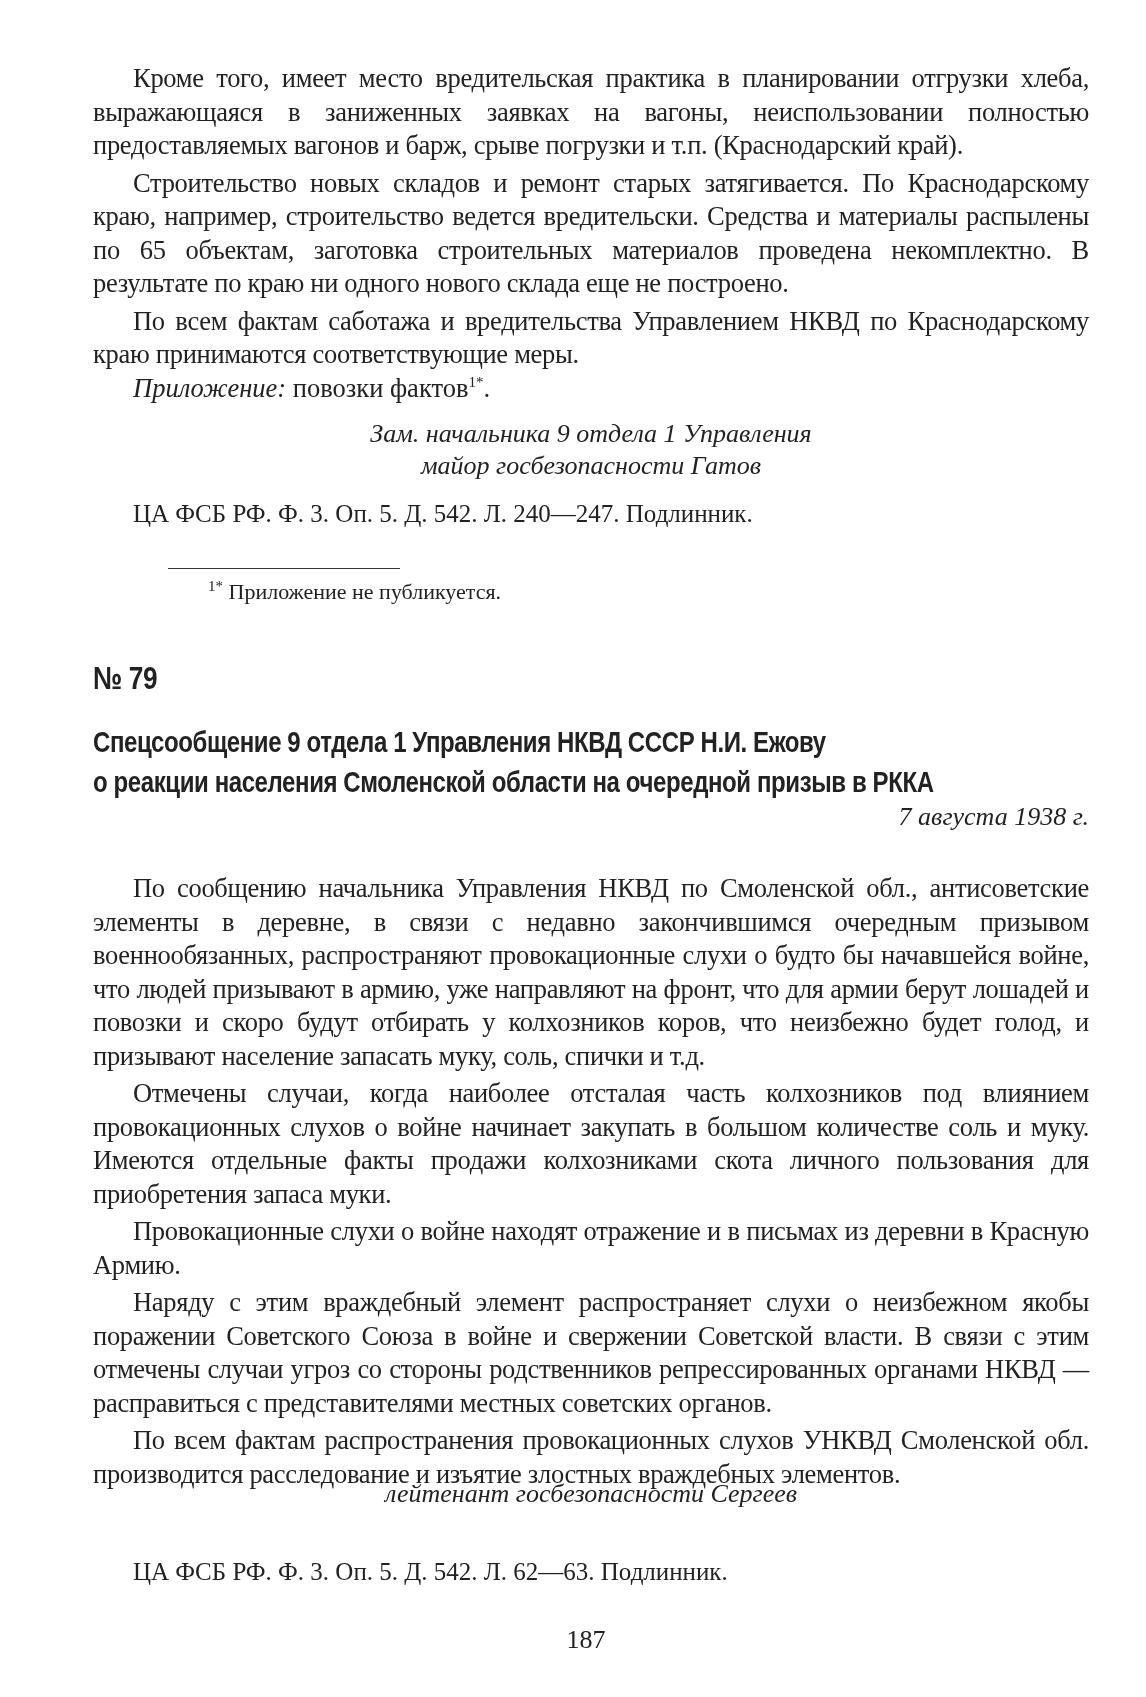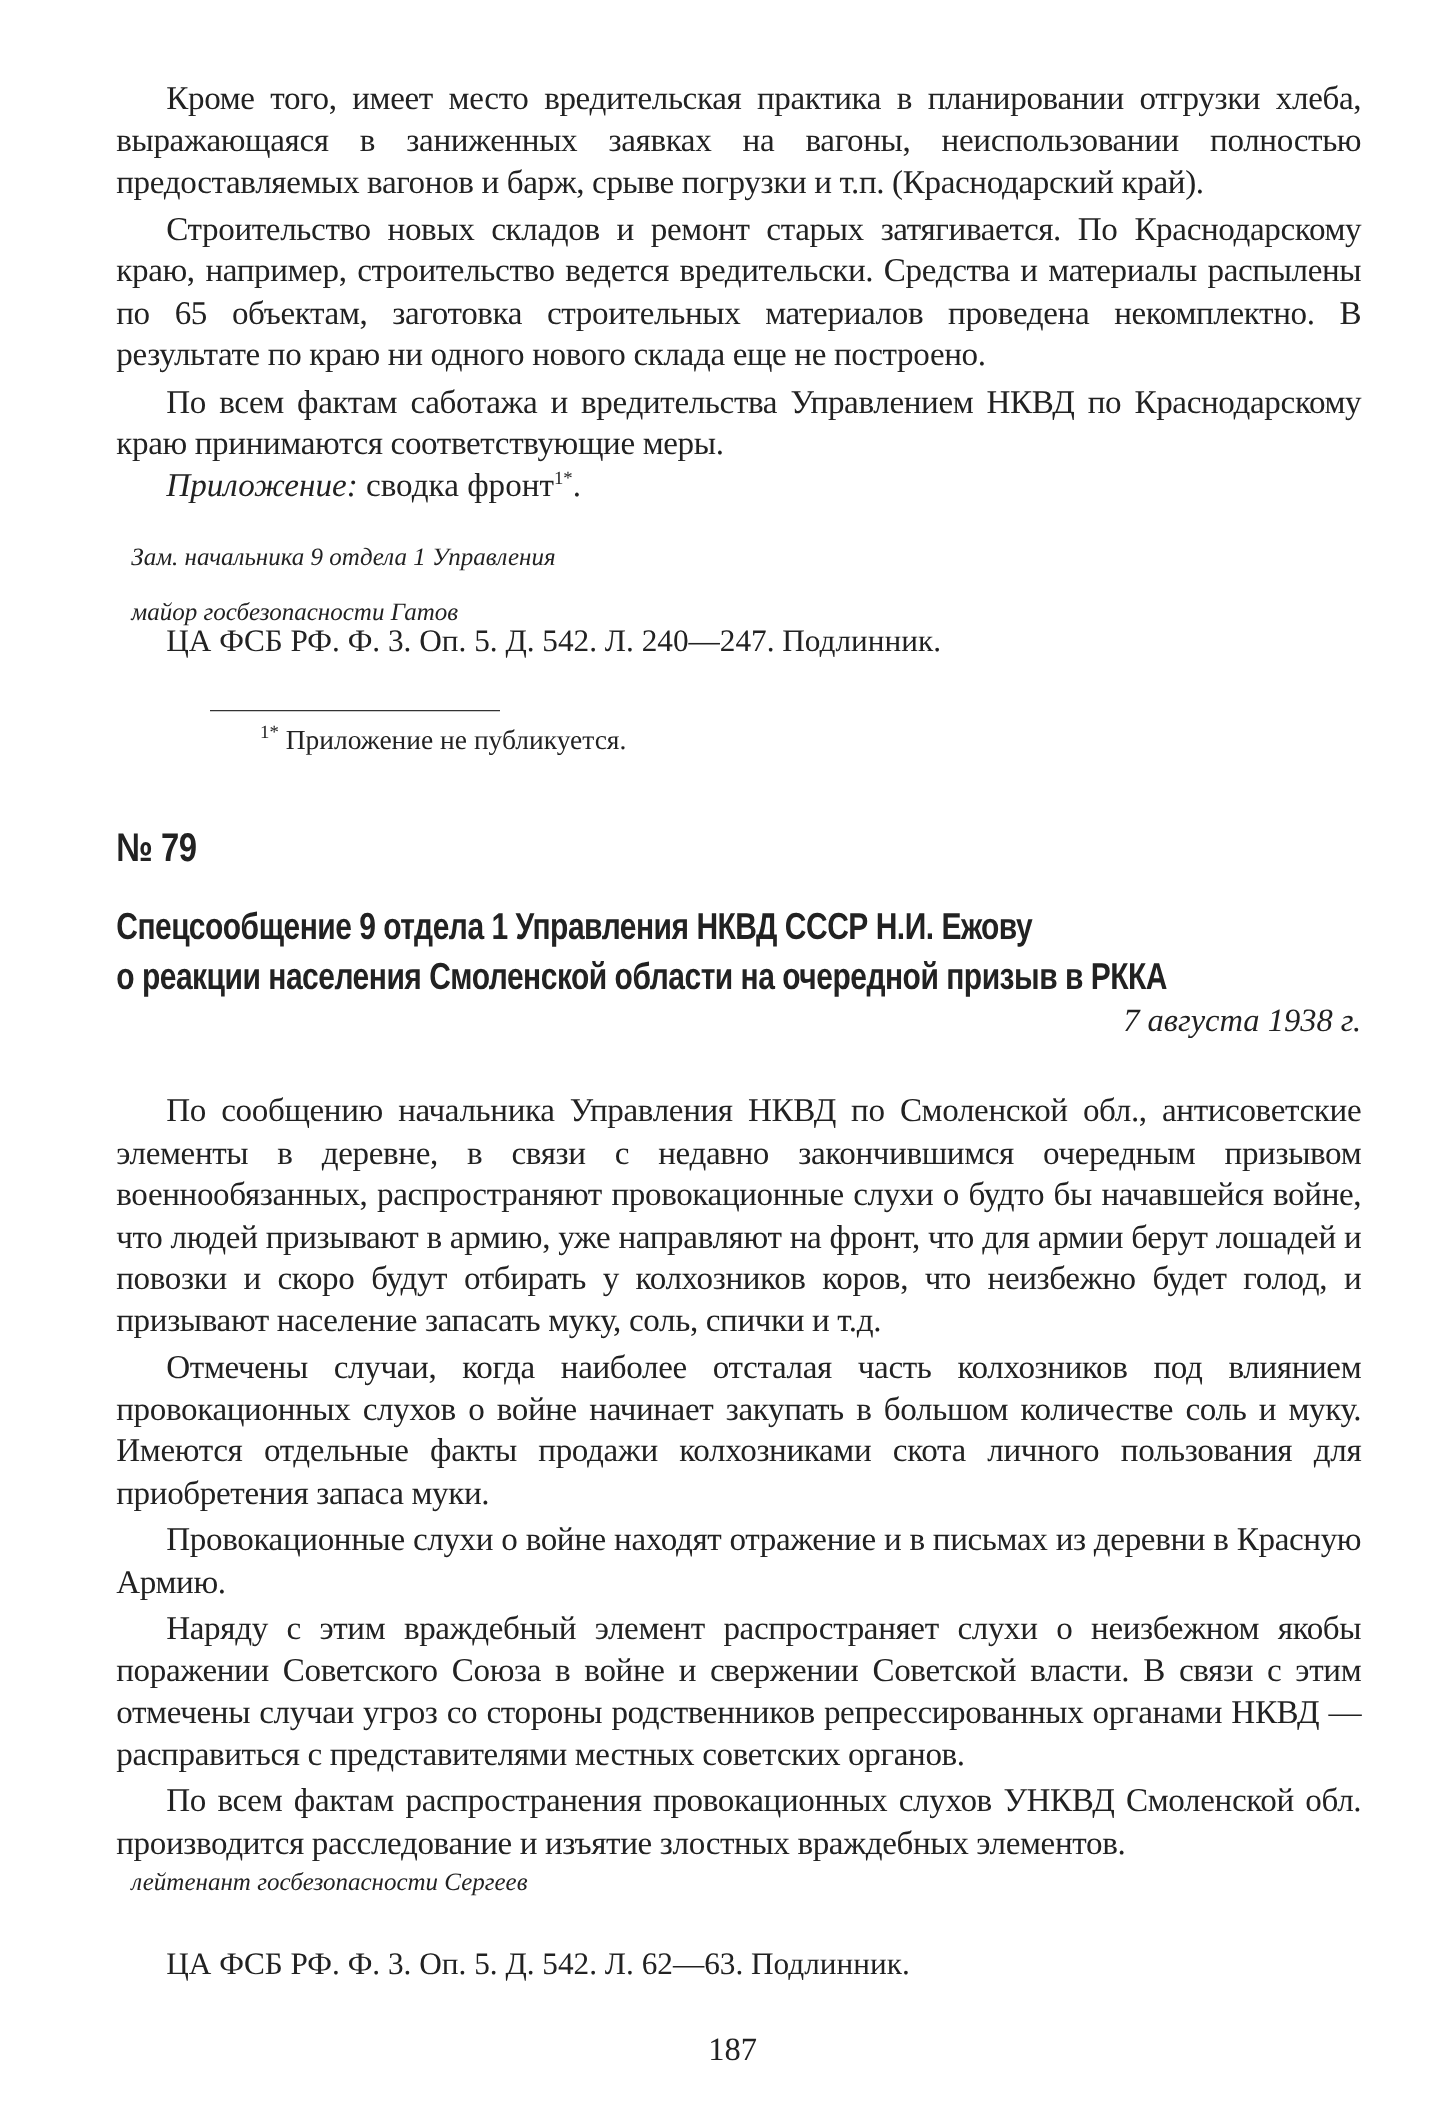--- a/index.html
+++ b/index.html
@@ -3,21 +3,21 @@
 <meta charset="utf-8">
 <style>
   html, body { margin: 0; padding: 0; background: #ffffff; }
   body { width: 1146px; height: 1697px; position: relative; overflow: hidden; color: #222; font-family: "Liberation Serif", "DejaVu Serif", serif; }
   .page { position: absolute; left: 13px; top: 0; width: 1146px; height: 1631px; }
   .col { position: absolute; left: 80px; width: 996px; }
   .para { font-size: 26.5px; line-height: 33.5px; text-align: justify; text-indent: 40px; margin: 0; letter-spacing: -0.3px; }
   .para + .para { margin-top: 4px; }
   .appendix { font-size: 26.5px; line-height: 33px; text-indent: 40px; margin: 0; }
   .appendix .lbl { font-style: italic; }
-  .sig { text-align: left; font-style: italic; font-size: 20px; line-height: 32px; margin: 12px; }
+  .sig { text-align: center; font-style: italic; font-size: 26px; line-height: 32px; margin: 0; }
   .src { font-size: 25px; line-height: 33px; margin: 0; text-indent: 40px; font-family: Liberation Serif, serif; }
   .fn-rule { position: absolute; left: 155px; top: 568px; width: 232px; height: 0; border-top: 1.5px solid #333; }
   .fn { position: absolute; left: 195px; top: 578px; font-size: 22px; line-height: 28px; }
   .fn sup, .appendix sup { font-size: 15px; vertical-align: super; line-height: 0; }
   .docnum { position: absolute; left: 80px; top: 660px; font-size: 32px; font-weight: bold; font-family: "Liberation Sans", "DejaVu Sans", sans-serif; transform: scaleX(0.82); transform-origin: left; letter-spacing: -0.5px; }
   .title { position: absolute; left: 80px; top: 722px; width: 1240px; font-size: 30px; line-height: 40px; font-weight: bold; font-family: "Liberation Sans", "DejaVu Sans", sans-serif; transform: scaleX(0.8); transform-origin: left; letter-spacing: -0.5px; margin: 0; }
   .date { position: absolute; right: 70px; top: 802px; font-style: italic; font-size: 26px; }
   .pagenum { position: absolute; left: 0; width: 1146px; top: 1625px; text-align: center; font-size: 26px; }
 </style>
 </head>
@@ -27,21 +27,21 @@
 
   <div class="col" style="top:62px;">
     <p class="para">Кроме того, имеет место вредительская практика в планировании отгрузки хлеба, выражающаяся в заниженных заявках на вагоны, неиспользовании полностью предоставляемых вагонов и барж, срыве погрузки и т.п. (Краснодарский край).</p>
     <p class="para">Строительство новых складов и ремонт старых затягивается. По Краснодарскому краю, например, строительство ведется вредительски. Средства и материалы распылены по 65 объектам, заготовка строительных материалов проведена некомплектно. В результате по краю ни одного нового склада еще не построено.</p>
     <p class="para">По всем фактам саботажа и вредительства Управлением НКВД по Краснодарскому краю принимаются соответствующие меры.</p>
   </div>
 
   <div class="col" style="top:372px;">
     <p class="appendix">
       <span class="lbl">Приложение:</span>
-      <span>сводка фронт</span><sup>1*</sup><span>.</span>
+      <span>повозки фактов</span><sup>1*</sup><span>.</span>
     </p>
   </div>
 
   <div class="col" style="top:418px;">
     <p class="sig">Зам. начальника 9 отдела 1 Управления</p>
     <p class="sig">майор госбезопасности Гатов</p>
   </div>
 
   <div class="col" style="top:497px;">
     <p class="src">ЦА ФСБ РФ. Ф. 3. Оп. 5. Д. 542. Л. 240—247. Подлинник.</p>

